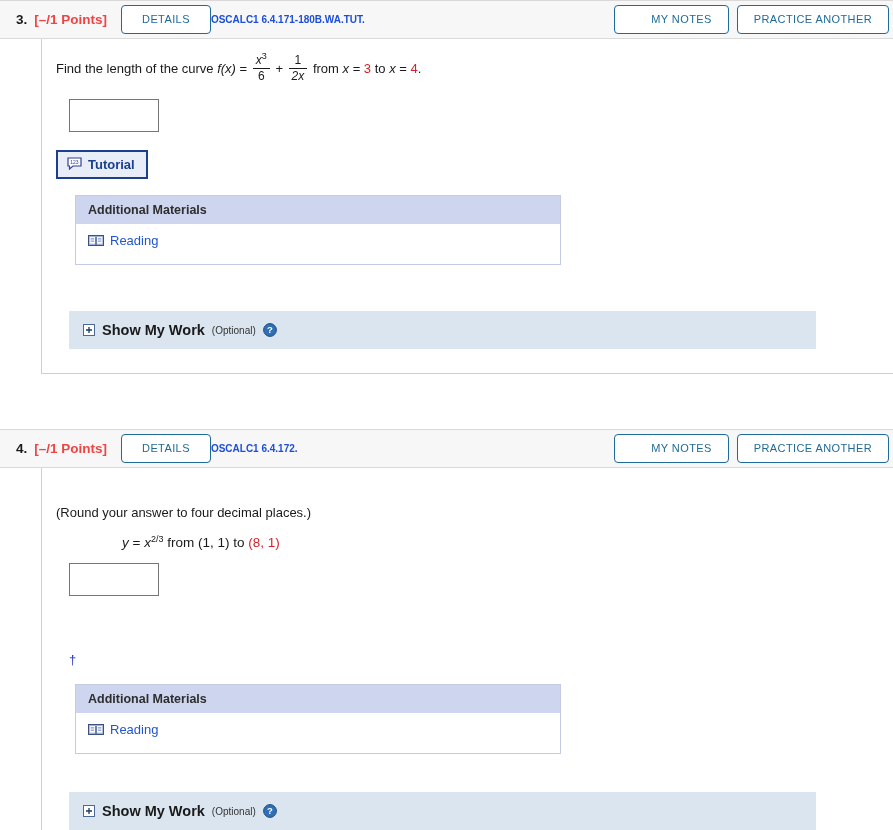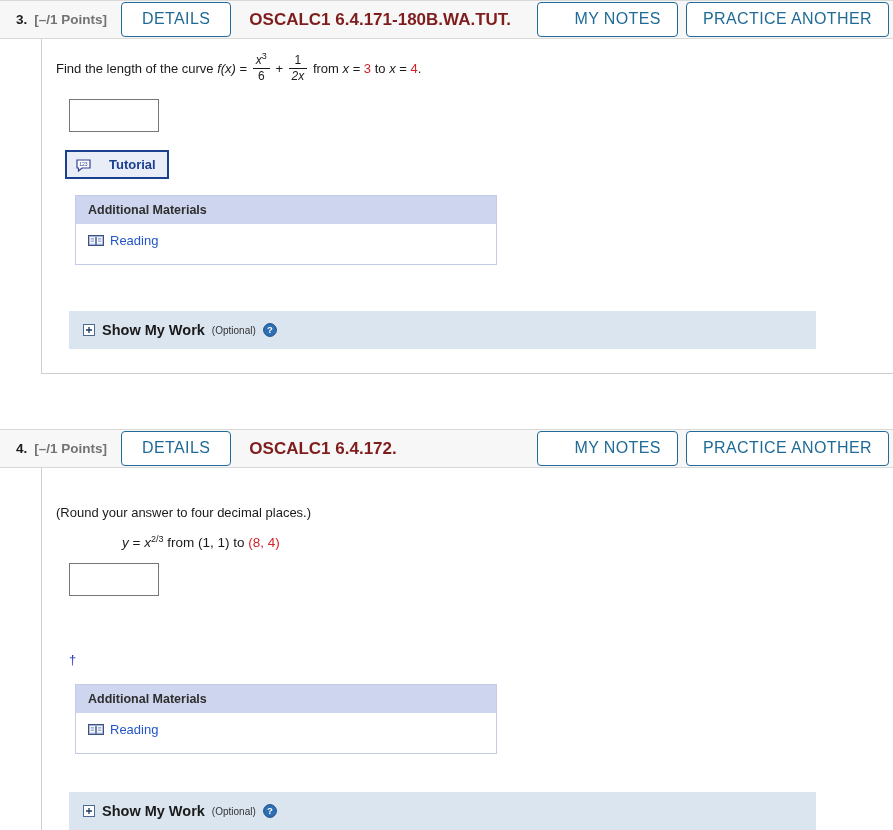--- a/index.html
+++ b/index.html
@@ -38,44 +38,43 @@
   .q-number {
     font-weight: bold;
     font-size: 13.5px;
     color: #1a1a1a;
     margin-right: 7px;
     white-space: nowrap;
   }
   .q-points {
     font-weight: bold;
     font-size: 13.5px;
-    color: #737373;
+    color: #ef4444;
     margin-right: 14px;
     white-space: nowrap;
   }
   .btn-outline {
     box-sizing: border-box;
     border: 1px solid #1f6a96;
     border-radius: 4px;
     background: #ffffff;
     color: #1f6a96;
     font-family: "Liberation Sans", sans-serif;
-    font-size: 16px;
+    font-size: 11px;
     letter-spacing: 0.4px;
     padding: 7px 16px;
     cursor: pointer;
     white-space: nowrap;
     line-height: 1.15;
   }
   .btn-details { padding: 7px 20px; }
   .q-title {
     font-weight: bold;
-    font-size: 17px;
-    color: #7f1d1d;
-    margin-left: 18px;
+    font-size: 10px;
+    color: #1d4ed8;
     white-space: nowrap;
   }
   .header-spacer { flex: 1 1 auto; }
   .btn-mynotes { margin-right: 8px; padding-left: 36px; }
 
   
   .q-body {
     box-sizing: border-box;
     position: relative;
     margin-left: 41px;
@@ -135,38 +134,38 @@
     font-size: 13px;
     padding: 2px 4px;
   }
   .ai-wrap-q3 { padding: 17px 0 0 13px; }
   .ai-wrap-q4 { padding: 13px 0 0 13px; }
 
   
   .tutorial-btn {
     box-sizing: border-box;
     display: inline-flex;
-    align-items: flex-end;
-    gap: 18px;
+    align-items: flex-start;
+    gap: 6px;
     border: 2px solid #1b3f8f;
     background: #e9edf8;
     padding: 5px 11px 5px 9px;
-    margin: 18px 0 0 9px;
+    margin: 18px 0 0 0;
     cursor: pointer;
   }
   .tutorial-btn .label {
     color: #1b3f8f;
     font-size: 13px;
     font-weight: bold;
   }
 
   
   .addl {
     box-sizing: border-box;
-    width: 422px;
+    width: 486px;
     margin: 16px 8px 0 19px;
     border: 1px solid #c3cbe6;
     background: #f9a8d4;
   }
   .addl-header {
     background: #ced5ee;
     color: #2e2e2e;
     font-weight: bold;
     font-size: 12.5px;
     padding: 7px 0 7px 12px;
@@ -316,21 +315,21 @@
   </div>
 
   <div class="q-body">
 
     <div class="q-text wide">
       <br>
       <span>(Round your answer to four decimal places.)</span>
     </div>
 
     <div class="eq-line">
-      <span class="mvar">y</span><span> = </span><span class="mvar">x</span><sup class="ex">2/3</sup><span> from </span><span>(1, 1)</span><span> to </span><span class="red">(8, 4)</span>
+      <span class="mvar">y</span><span> = </span><span class="mvar">x</span><sup class="ex">2/3</sup><span> from </span><span>(1, 1)</span><span> to </span><span class="red">(8, 1)</span>
     </div>
 
     <div class="ai-wrap-q4">
       <input class="answer-input" type="text" value="" style="">
     </div>
 
     <div class="spacer-q4-pre-dagger"></div>
 
     <div class="dagger">†</div>
 

